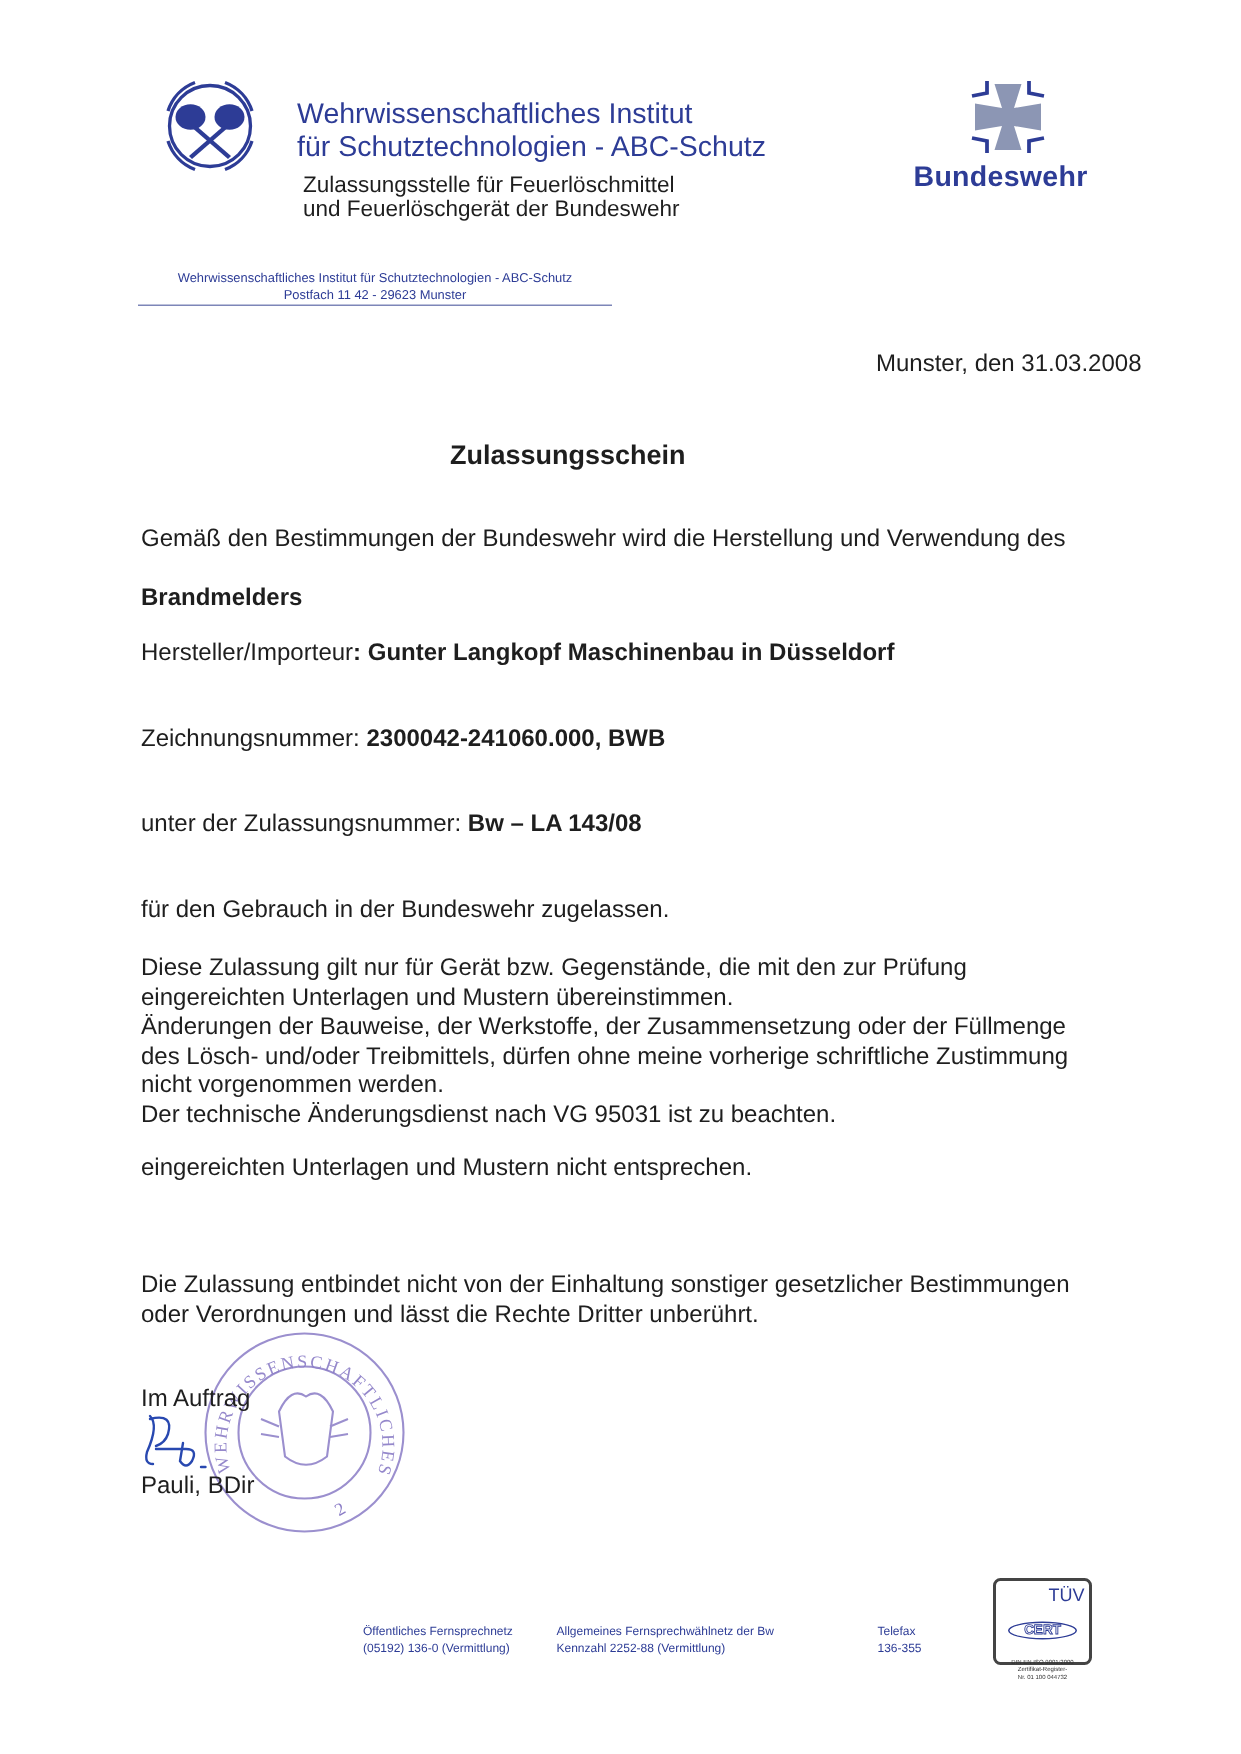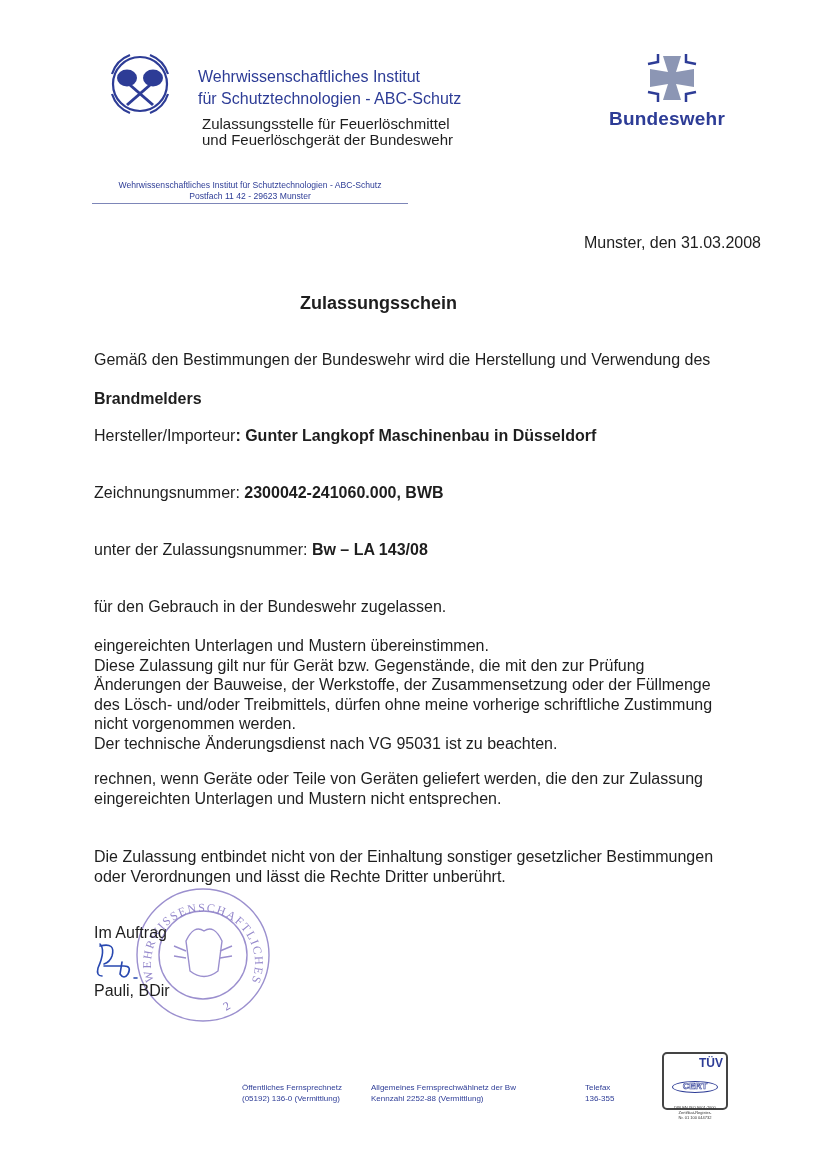--- a/index.html
+++ b/index.html
@@ -4,21 +4,21 @@
   <style>
     html, body { margin: 0; padding: 0; background: #ffffff; }
     body {
       width: 827px; height: 1169px; position: relative; overflow: hidden;
       font-family: "Liberation Sans", sans-serif; color: #1e1e1e;
     }
     .abs { position: absolute; }
 
     
     .inst-logo { left: 104px; top: 48px; width: 72px; height: 72px; }
-    .inst-name { left: 198px; top: 66px; color: #2d3c96; font-size: 16px; line-height: 22px; }
+    .inst-name { left: 198px; top: 66px; color: #2d3c96; font-size: 19px; line-height: 22px; }
     .inst-sub { left: 202px; top: 116px; color: #1e1e1e; font-size: 15px; line-height: 16px; }
     .bw-cross { left: 646px; top: 52px; width: 52px; height: 52px; }
     .bw-word { left: 609px; top: 108px; color: #2d3c96; font-size: 19px; font-weight: bold; letter-spacing: 0.2px; }
 
     .return-addr { left: 92px; top: 180px; width: 316px; text-align: center; color: #2d3c96; font-size: 8.6px; line-height: 11px; }
     .return-line { left: 92px; top: 203px; width: 316px; height: 1px; background: #7d86b8; }
 
     .date { right: 66px; top: 234px; font-size: 16px; }
     .title { left: 0; width: 757px; top: 293px; text-align: center; font-size: 18px; font-weight: bold; }
 
@@ -89,30 +89,29 @@
 </div>
 <div class="abs txt" style="top:483px;">
   <span style="white-space:pre">Zeichnungsnummer: </span><span class="b">2300042-241060.000, BWB</span>
 </div>
 <div class="abs txt" style="top:540px;">
   <span style="white-space:pre">unter der Zulassungsnummer: </span><span class="b">Bw – LA 143/08</span>
 </div>
 <div class="abs txt" style="top:597px;">für den Gebrauch in der Bundeswehr zugelassen.</div>
 
 <div class="abs txt" style="top:636px;">
+  <div>Diese Zulassung gilt nur für Gerät bzw. Gegenstände, die mit den zur Prüfung</div>
   <div>eingereichten Unterlagen und Mustern übereinstimmen.</div>
-  <div>Diese Zulassung gilt nur für Gerät bzw. Gegenstände, die mit den zur Prüfung</div>
   <div>Änderungen der Bauweise, der Werkstoffe, der Zusammensetzung oder der Füllmenge</div>
   <div>des Lösch- und/oder Treibmittels, dürfen ohne meine vorherige schriftliche Zustimmung</div>
   <div>nicht vorgenommen werden.</div>
   <div>Der technische Änderungsdienst nach VG 95031 ist zu beachten.</div>
 </div>
 
 <div class="abs txt" style="top:769px;">
-  <div>rechnen, wenn Geräte oder Teile von Geräten geliefert werden, die den zur Zulassung</div>
   <div>eingereichten Unterlagen und Mustern nicht entsprechen.</div>
 </div>
 
 <div class="abs txt" style="top:847px;">
   <div>Die Zulassung entbindet nicht von der Einhaltung sonstiger gesetzlicher Bestimmungen</div>
   <div>oder Verordnungen und lässt die Rechte Dritter unberührt.</div>
 </div>
 
 <svg class="abs stamp" viewBox="0 0 138 138">
   <defs>
@@ -148,20 +147,20 @@
 <div class="abs foot" style="left:371px;">
   <div>Allgemeines Fernsprechwählnetz der Bw</div>
   <div>Kennzahl 2252-88 (Vermittlung)</div>
 </div>
 <div class="abs foot" style="left:549px;margin-left:36px;">
   <div>Telefax</div>
   <div>136-355</div>
 </div>
 
 <div class="abs tuv" style="border:2px solid #444; border-radius:5px; box-sizing:border-box; text-align:center; background:#fff;">
-  <div style="color:#2d3c96; font-weight:bold; font-size:12px; line-height:12px; margin-top:3px;padding-left:32px;">TÜV</div>
+  <div style="color:#2d3c96; font-weight:normal; font-size:12px; line-height:12px; margin-top:3px;padding-left:32px;">TÜV</div>
   <div style="margin:12px auto; width:46px; height:12px; border:1.5px solid #2d3c96; border-radius:50%; box-sizing:border-box; position:relative;">
     <span style="position:absolute; left:0; right:0; top:-1px; font-size:9px; font-weight:bold; color:#fff; -webkit-text-stroke:0.6px #2d3c96;">CERT</span>
   </div>
   <div style="font-size:4px; line-height:5px; color:#333; margin-top:2px;">DIN EN ISO 9001:2000</div>
   <div style="font-size:4px; line-height:5px; color:#333;">Zertifikat-Register-</div>
   <div style="font-size:4px; line-height:5px; color:#333;">Nr. 01 100 044732</div>
 </div>
 
 </body></html>

